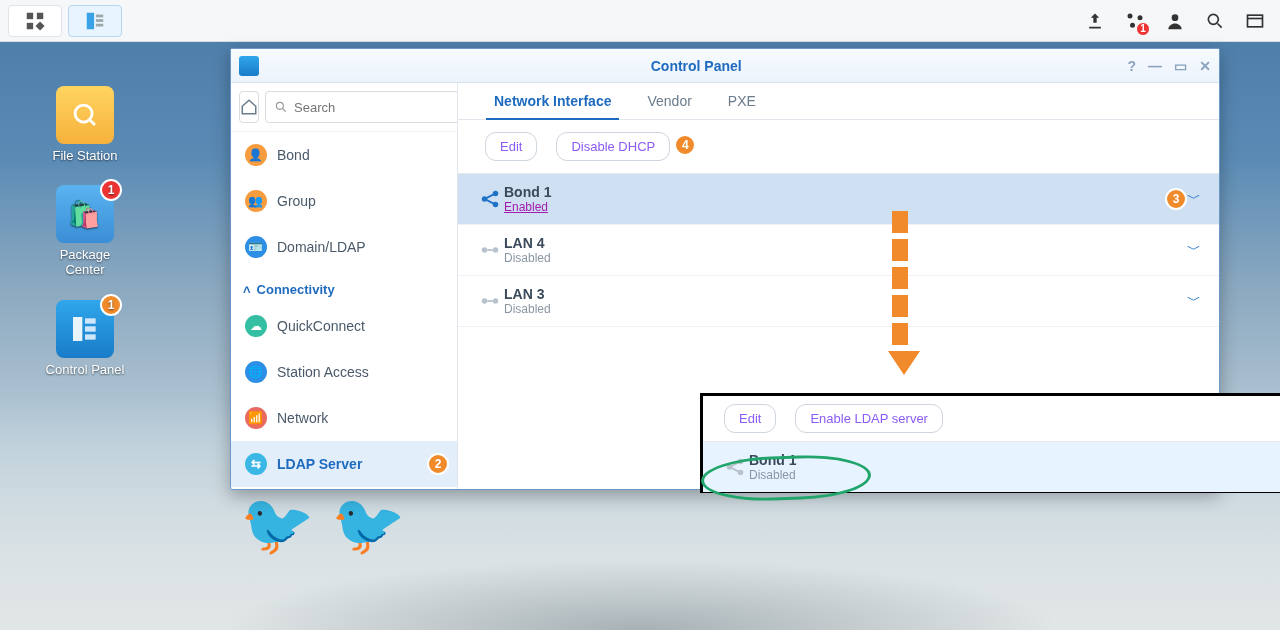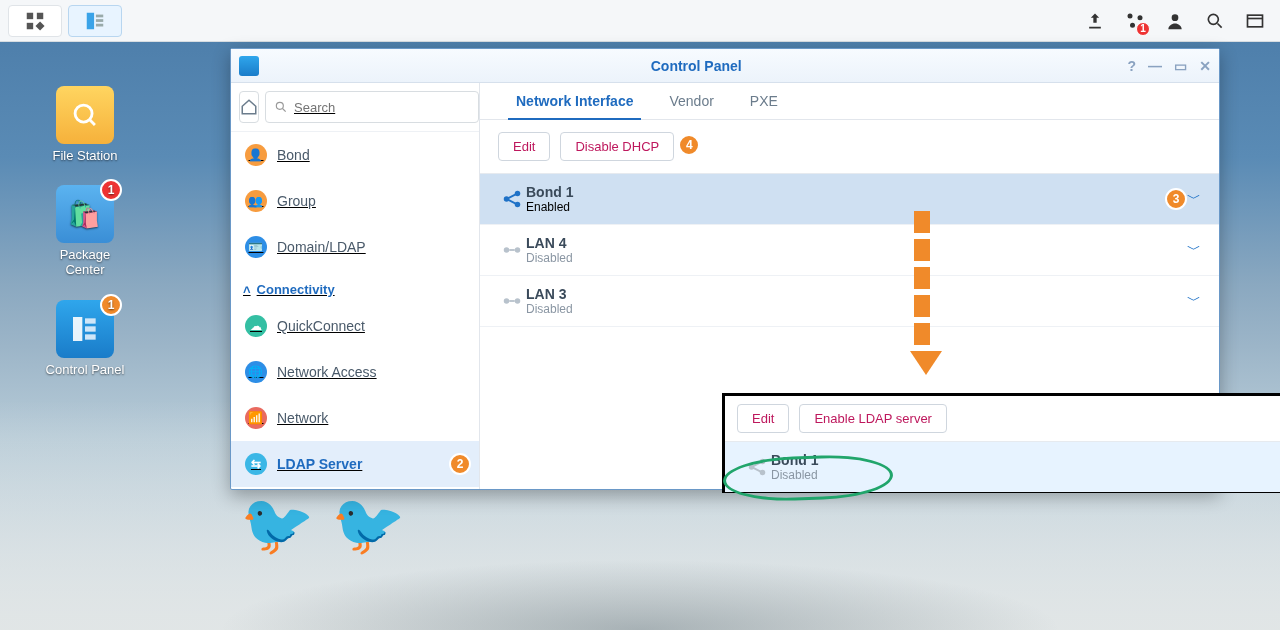--- a/index.html
+++ b/index.html
@@ -87,23 +87,22 @@
     width:20px; height:20px; margin-right:6px;
     background: linear-gradient(#2fa6ec,#1a7cc9); border-radius:3px;
   }
   .win-ctrl { display:flex; gap:12px; color:#8aa2c0; }
   .win-ctrl span { cursor:pointer; font-size:14px; }
 
   .winbody {
     flex:1; display:flex; min-height:0; position:relative;
   }
   .sidebar {
-    width: 249px; border-right:1px solid #e2e6ec; display:flex; flex-direction:column;
+    width: 227px; border-right:1px solid #e2e6ec; display:flex; flex-direction:column;
     overflow:hidden;
-    text-decoration:underline;
   }
   .search-row {
     display:flex; gap:6px; padding:8px; border-bottom:1px solid #eef1f5;
   }
   .home-btn {
     width:36px; height:32px; border:1px solid #d8dde1; border-radius:4px;
     display:flex; align-items:center; justify-content:center; color:#6b7c8c;
     cursor:pointer;
   }
   .search-box {
@@ -148,36 +147,36 @@
     padding: 10px 18px; color:#6b7c8c; font-size:14px; cursor:pointer; position:relative;
   }
   .tab.active { color:#1f6bbf; font-weight:600; }
   .tab.active::after {
     content:''; position:absolute; left:10px; right:10px; bottom:-1px;
     height:2px; background:#1f6bbf;
   }
   .toolbar { display:flex; gap:10px; padding:12px 18px; align-items:center; }
   .btn {
     border:1px solid #cfd6de; background:#fff; padding:6px 14px;
-    border-radius:4px; font-size:13px; color:#be185d; cursor:pointer;
+    border-radius:11px; font-size:13px; color:#8b5cf6; cursor:pointer;margin-left:9px;
   }
 
   .netlist { border-top:1px solid #e6eaef; }
   .netrow {
     display:flex; align-items:center; padding:10px 18px;
     border-bottom:1px solid #eef1f5; cursor:pointer; 
   }
   .netrow.sel { background:#cfe0f2; }
   .netrow.hl  { background:#e7f3ff; }
   .neticon { width:28px; height:22px; color:#b8c2cc; }
   .neticon.on { color:#1f72c7; }
   .nettext { flex:1; }
   .nettext .nm { font-weight:600; color:#3a4a5a; font-size:14px; }
   .nettext .st { font-size:12px; color:#8a96a3; }
-  .nettext .st.en { color:#000000; }
+  .nettext .st.en { color:#a21caf;text-decoration:underline; }
   .chev { color:#1f72c7; font-size:14px; }
 
   
   .arrowblock {
     position:absolute; left:430px; top:122px; width:24px; height:190px; z-index:5;
     pointer-events:none;
   }
   .ablock { width:16px; height:22px; background:#f08a2a; margin:6px auto; }
   .ahead {
     width:0; height:0; border-left:16px solid transparent; border-right:16px solid transparent;
@@ -331,21 +330,21 @@
       <div class="side-section">
         <span>˄</span>
         <span>Connectivity</span>
       </div>
       <div class="side-item">
         <span class="side-ico ico-teal">☁</span>
         <span>QuickConnect</span>
       </div>
       <div class="side-item">
         <span class="side-ico ico-blue">🌐</span>
-        <span>Network Access</span>
+        <span>Station Access</span>
       </div>
       <div class="side-item">
         <span class="side-ico ico-red">📶</span>
         <span>Network</span>
       </div>
       <div class="side-item selected">
         <span class="side-ico ico-cyan">⇆</span>
         <span>LDAP Server</span>
         <span class="orange-badge">2</span>
       </div>

